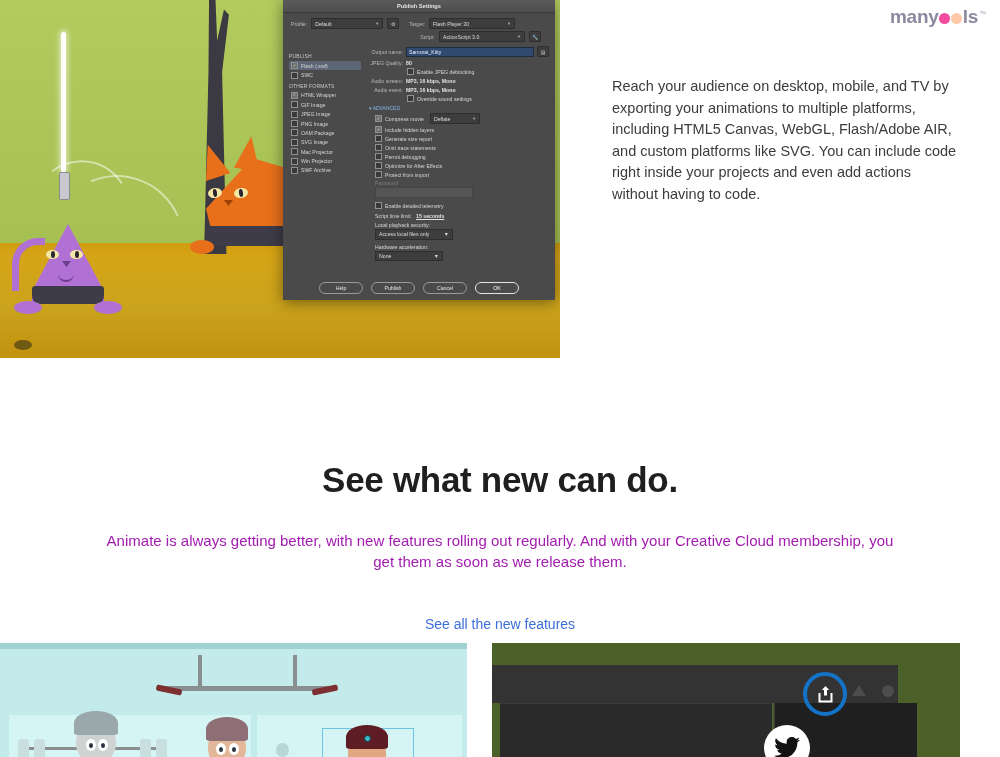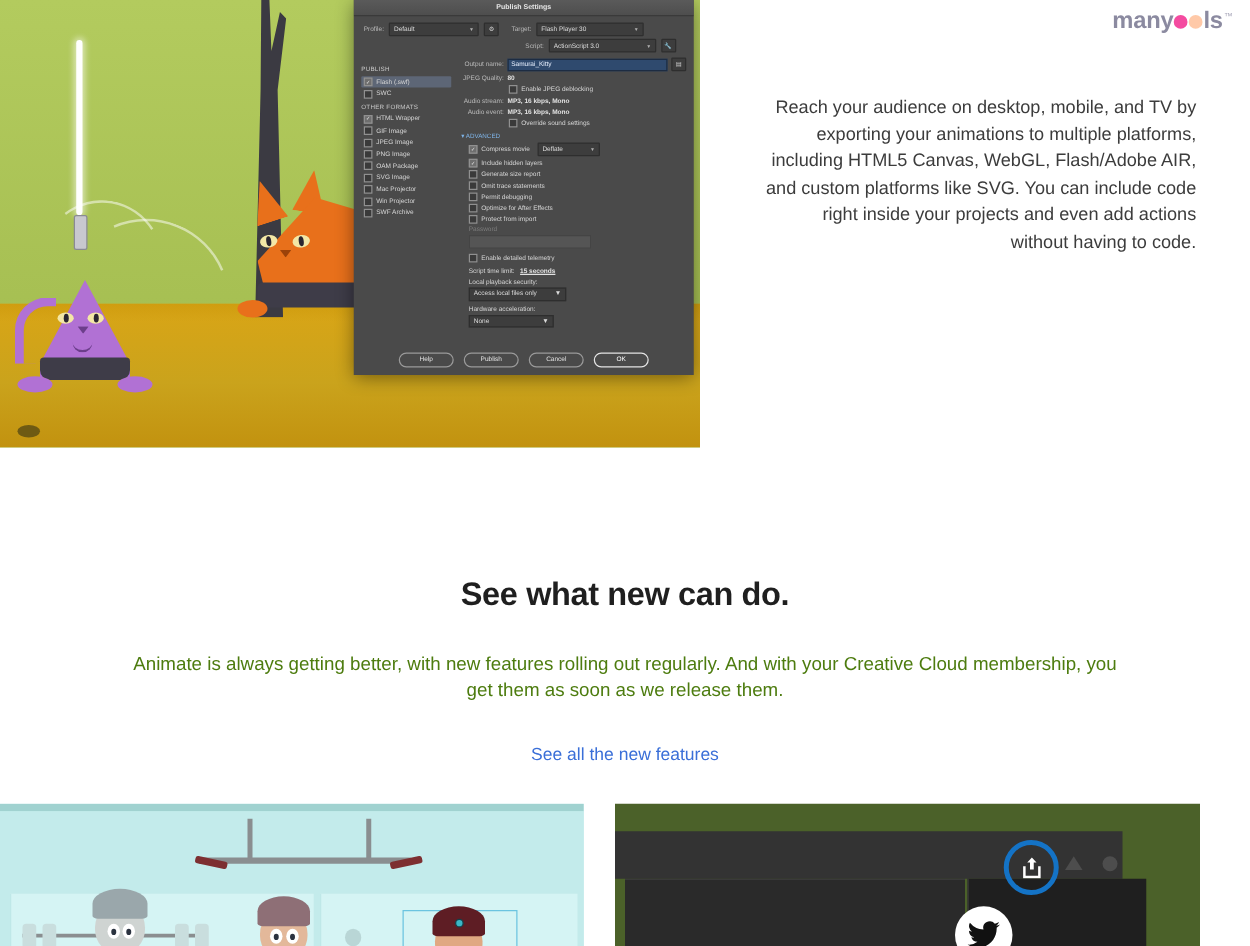--- a/index.html
+++ b/index.html
@@ -267,31 +267,31 @@
   
   #copy {
     position:absolute; left: 612px; top: 76px; width: 345px;
   }
   #copy h2 {
     margin:0 0 18px 0;
     font-size: 23px; font-weight: bold; color:#1f1f1f;
     letter-spacing: -0.2px;
   }
   #copy p {
-    margin:0; font-size: 14.5px; line-height: 21.5px; color:#3c3c3c;text-align:right;
+    margin:0; font-size: 14.5px; line-height: 21.5px; color:#3c3c3c;
   }
 
   
   #mid { position:absolute; left:0; top:460px; width:1000px; text-align:center; }
   #mid h2 {
-    margin:0 0 30px 0; font-size:26px; font-weight:bold; color:#1f1f1f;
+    margin:0 0 30px 0; font-size:35px; font-weight:bold; color:#1f1f1f;
     letter-spacing:-0.3px;
   }
   #mid p {
-    margin: 0 auto; width: 810px; font-size:15px; line-height:21px; color:#4d7c0f;
+    margin: 12px auto; width: 810px; font-size:15px; line-height:21px; color:#a21caf;
   }
   #mid a {
     display:inline-block; margin-top:32px;
     font-size:14px; color:#3a6fd8; text-decoration:none;
   }
 
   
   #cards { position:absolute; left:0; top:643px; width:1000px; height:114px; }
   .card { position:absolute; top:0; height:114px; overflow:hidden; }
   #card-left  { left:0px;   width:467px; background:#bfeaea; }

